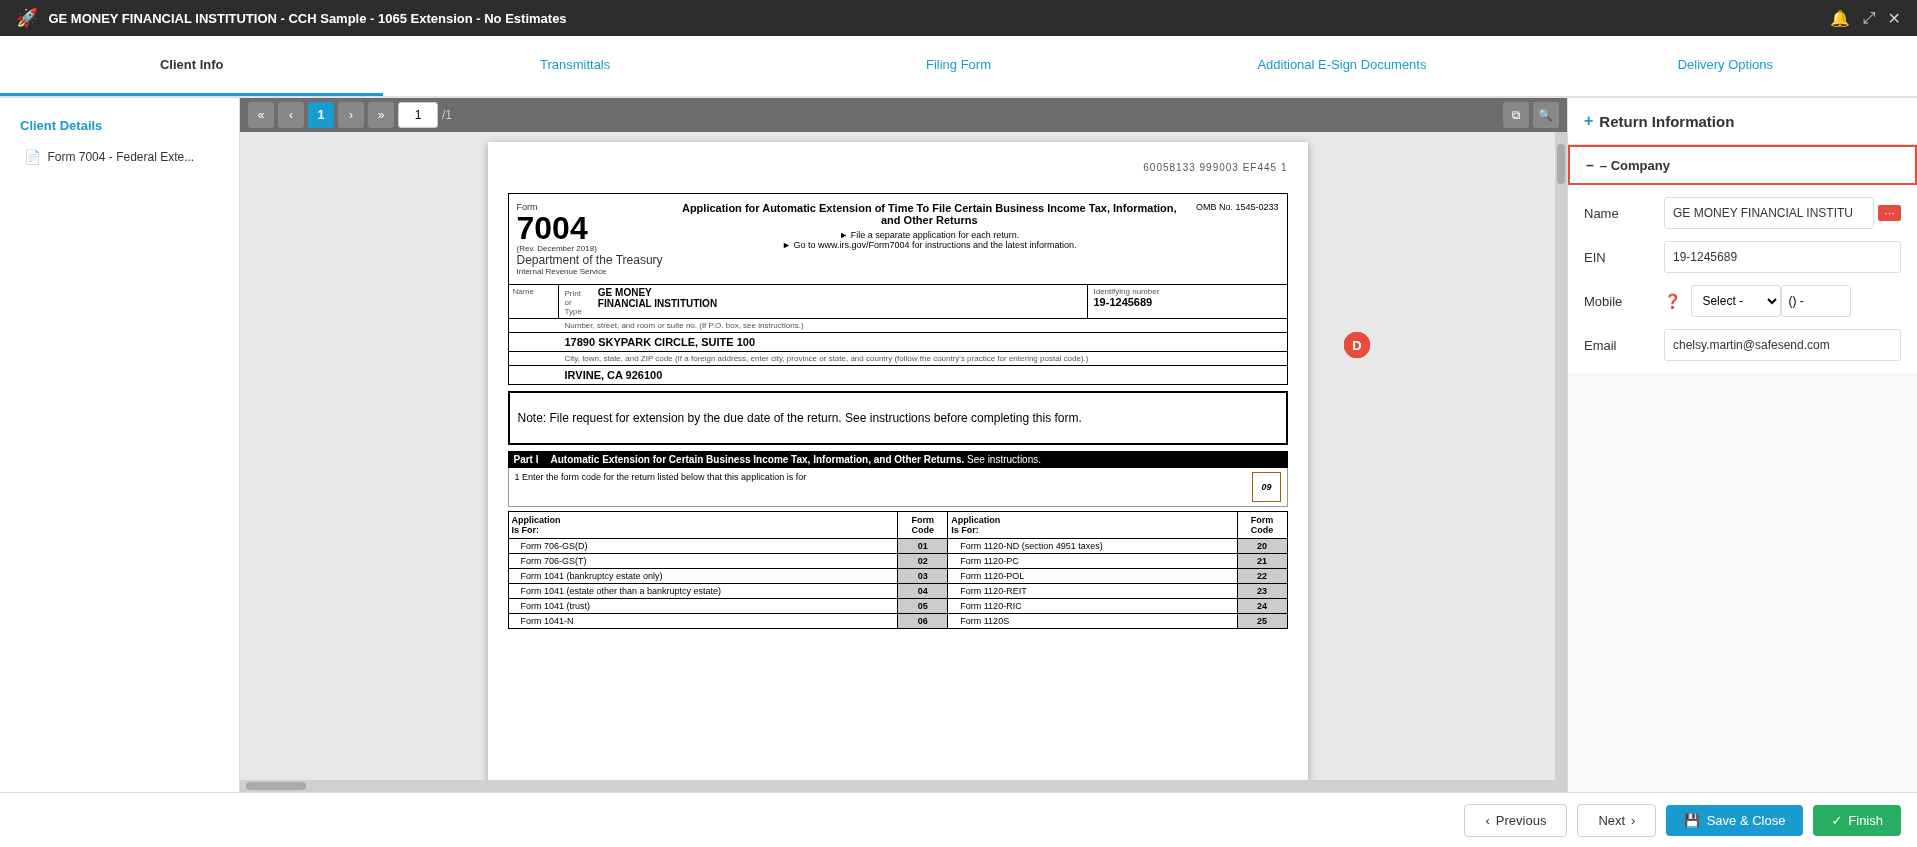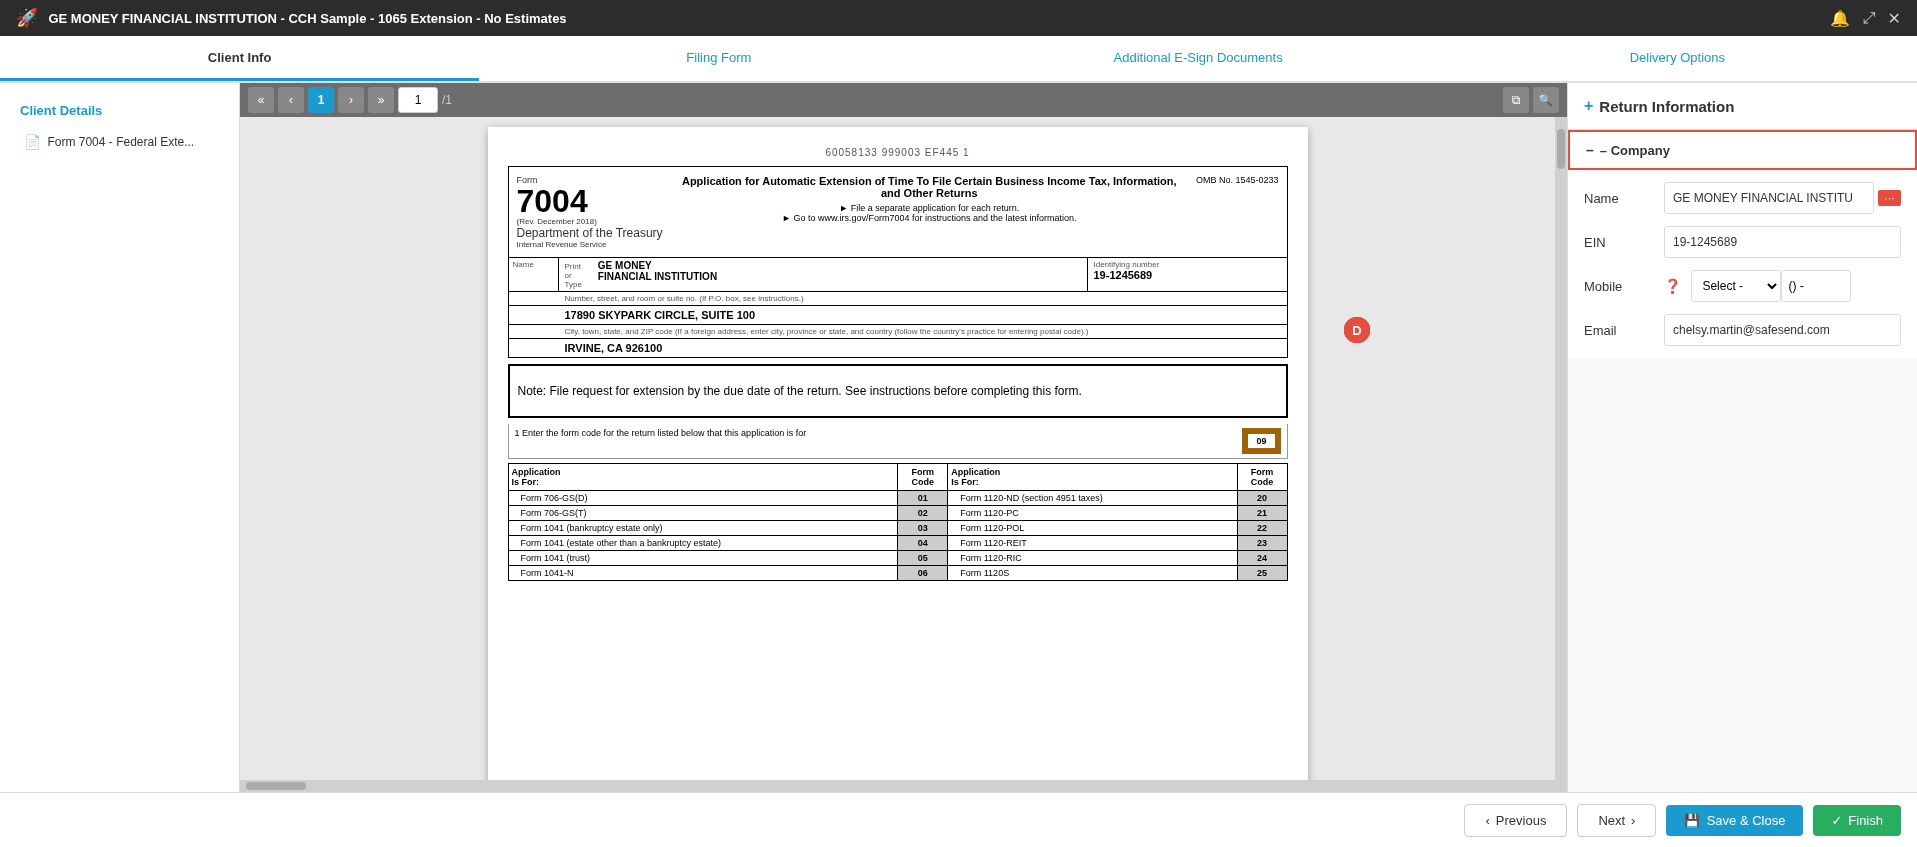--- a/index.html
+++ b/index.html
@@ -4,21 +4,21 @@
   <style>
     * { box-sizing: border-box; margin: 0; padding: 0; }
     body { font-family: Arial, sans-serif; font-size: 13px; background: #f0f0f0; height: 847px; overflow: hidden; display: flex; flex-direction: column; }
 
     
     .header { background: #2c2c2c; color: white; display: flex; align-items: center; padding: 0 16px; height: 36px; gap: 10px; flex-shrink: 0; }
     .header-icon { color: #5bc0de; font-size: 18px; }
     .header-title { color: white; font-size: 13px; font-weight: bold; }
 
     
-    .nav-tabs { background: white; display: flex; border-bottom: 2px solid #e0e0e0; flex-shrink: 0; height: 47px; }
+    .nav-tabs { background: white; display: flex; border-bottom: 2px solid #e0e0e0; flex-shrink: 0; height: 62px; }
     .nav-tab { flex: 1; display: flex; align-items: center; justify-content: center; cursor: pointer; color: #1a9bcf; font-size: 13px; border-bottom: 3px solid transparent; height: 100%; }
     .nav-tab.active { color: #333; border-bottom: 3px solid #1a9bcf; font-weight: bold; }
 
     
     .main { display: flex; flex: 1; overflow: hidden; }
 
     
     .sidebar { width: 240px; background: white; border-right: 1px solid #ddd; padding: 20px; flex-shrink: 0; }
     .sidebar-section-title { color: #1a9bcf; font-size: 13px; font-weight: bold; margin-bottom: 10px; }
     .sidebar-item { display: flex; align-items: center; gap: 6px; padding: 6px 4px; cursor: pointer; font-size: 12px; color: #333; }
@@ -30,21 +30,21 @@
     .doc-btn { background: #888; color: white; border: none; border-radius: 3px; width: 26px; height: 26px; cursor: pointer; display: flex; align-items: center; justify-content: center; font-size: 12px; }
     .doc-btn.active-page { background: #1a9bcf; font-weight: bold; }
     .page-input { width: 40px; text-align: center; border: 1px solid #ccc; border-radius: 3px; height: 26px; font-size: 12px; background: white; }
     .page-sep { color: #ccc; font-size: 12px; }
     .doc-toolbar-right { margin-left: auto; display: flex; gap: 4px; }
 
     .doc-scroll { flex: 1; overflow: auto; padding: 10px; display: flex; justify-content: center; }
     .doc-page { background: white; width: 820px; min-height: 700px; padding: 20px; box-shadow: 0 2px 8px rgba(0,0,0,0.3); font-size: 10px; }
 
     
-    .form-header-line { display: flex; justify-content: center; font-size: 10px; color: #555; letter-spacing: 1px; margin-bottom: 8px; }
+    .form-header-line { display: flex; justify-content: flex-end; font-size: 10px; color: #555; letter-spacing: 1px; margin-bottom: 20px; }
 
     .app-table { width: 100%; border-collapse: collapse; font-size: 9px; margin-top: 4px; }
     .app-table th { background: none; border: 1px solid #000; padding: 3px; text-align: left; font-weight: bold; font-size: 9px; }
     .app-table td { border: 1px solid #000; padding: 2px 12px; }
     .code-cell { background: #ccc; text-align: center; font-weight: bold; }
 
     
     .right-panel { width: 350px; background: #f8f8f8; border-left: 1px solid #ddd; display: flex; flex-direction: column; flex-shrink: 0; overflow-y: auto; }
     .return-info-header { background: white; padding: 14px 16px; border-bottom: 1px solid #ddd; font-size: 15px; font-weight: bold; color: #333; display: flex; align-items: center; gap: 6px; }
     .plus-icon { color: #1a9bcf; font-size: 16px; }
@@ -91,20 +91,21 @@
   <span class="header-title">GE MONEY FINANCIAL INSTITUTION - CCH Sample - 1065 Extension - No Estimates</span>
   <div style="margin-left:auto;display:flex;gap:12px;">
     <span style="color:#ccc;font-size:16px;">🔔</span>
     <span style="color:#ccc;font-size:16px;">⤢</span>
     <span style="color:#ccc;font-size:16px;">✕</span>
   </div>
 </div>
 
 <div class="nav-tabs">
   <div class="nav-tab active">Client Info</div>
+  <div class="nav-tab">Transmittals</div>
   <div class="nav-tab">Filing Form</div>
   <div class="nav-tab">Additional E-Sign Documents</div>
   <div class="nav-tab">Delivery Options</div>
 </div>
 
 <div class="main">
 
   <div class="sidebar">
     <div class="sidebar-section-title">Client Details</div>
     <div class="sidebar-item">
@@ -176,24 +177,28 @@
             <div style="border-bottom:1px solid #000;padding:2px 6px 2px 56px;font-size:8px;color:#555;">Number, street, and room or suite no. (If P.O. box, see instructions.)</div>
             <div style="border-bottom:1px solid #000;padding:3px 6px 3px 56px;font-size:11px;font-weight:bold;">17890 SKYPARK CIRCLE, SUITE 100</div>
             <div style="border-bottom:1px solid #000;padding:2px 6px 2px 56px;font-size:8px;color:#555;">City, town, state, and ZIP code (If a foreign address, enter city, province or state, and country (follow the country's practice for entering postal code).)</div>
             <div style="padding:3px 6px 3px 56px;font-size:11px;font-weight:bold;">IRVINE, CA   926100</div>
           </div>
 
           <div style="border:2px solid #000;padding:18px 8px;font-size:12px;margin:6px 0;">
             <span>Note: File request for extension by the due date of the return. See instructions before completing this form.</span>
           </div>
 
+          <div style="background:#000;color:white;padding:3px 6px;font-size:10px;font-weight:bold;display:flex;gap:12px;">
+            <span>Part I</span>
+            <span>Automatic Extension for Certain Business Income Tax, Information, and Other Returns. <span style="font-weight:normal;">See instructions.</span></span>
+          </div>
 
           <div style="display:flex;justify-content:space-between;padding:4px 6px;font-size:9px;border:1px solid #999;border-top:none;">
             <span>1   Enter the form code for the return listed below that this application is for</span>
-            <span style="font-weight:bold;border:6px solid #a16207;padding:2px 8px;">09</span>
+            <span style="font-weight:bold;border:1px solid #a16207;padding:9px 8px;font-style:italic;">09</span>
           </div>
 
           <table class="app-table">
             <thead>
               <tr>
                 <th>Application<br>Is For:</th>
                 <th style="width:50px;text-align:center;">Form<br>Code</th>
                 <th>Application<br>Is For:</th>
                 <th style="width:50px;text-align:center;">Form<br>Code</th>
               </tr>

